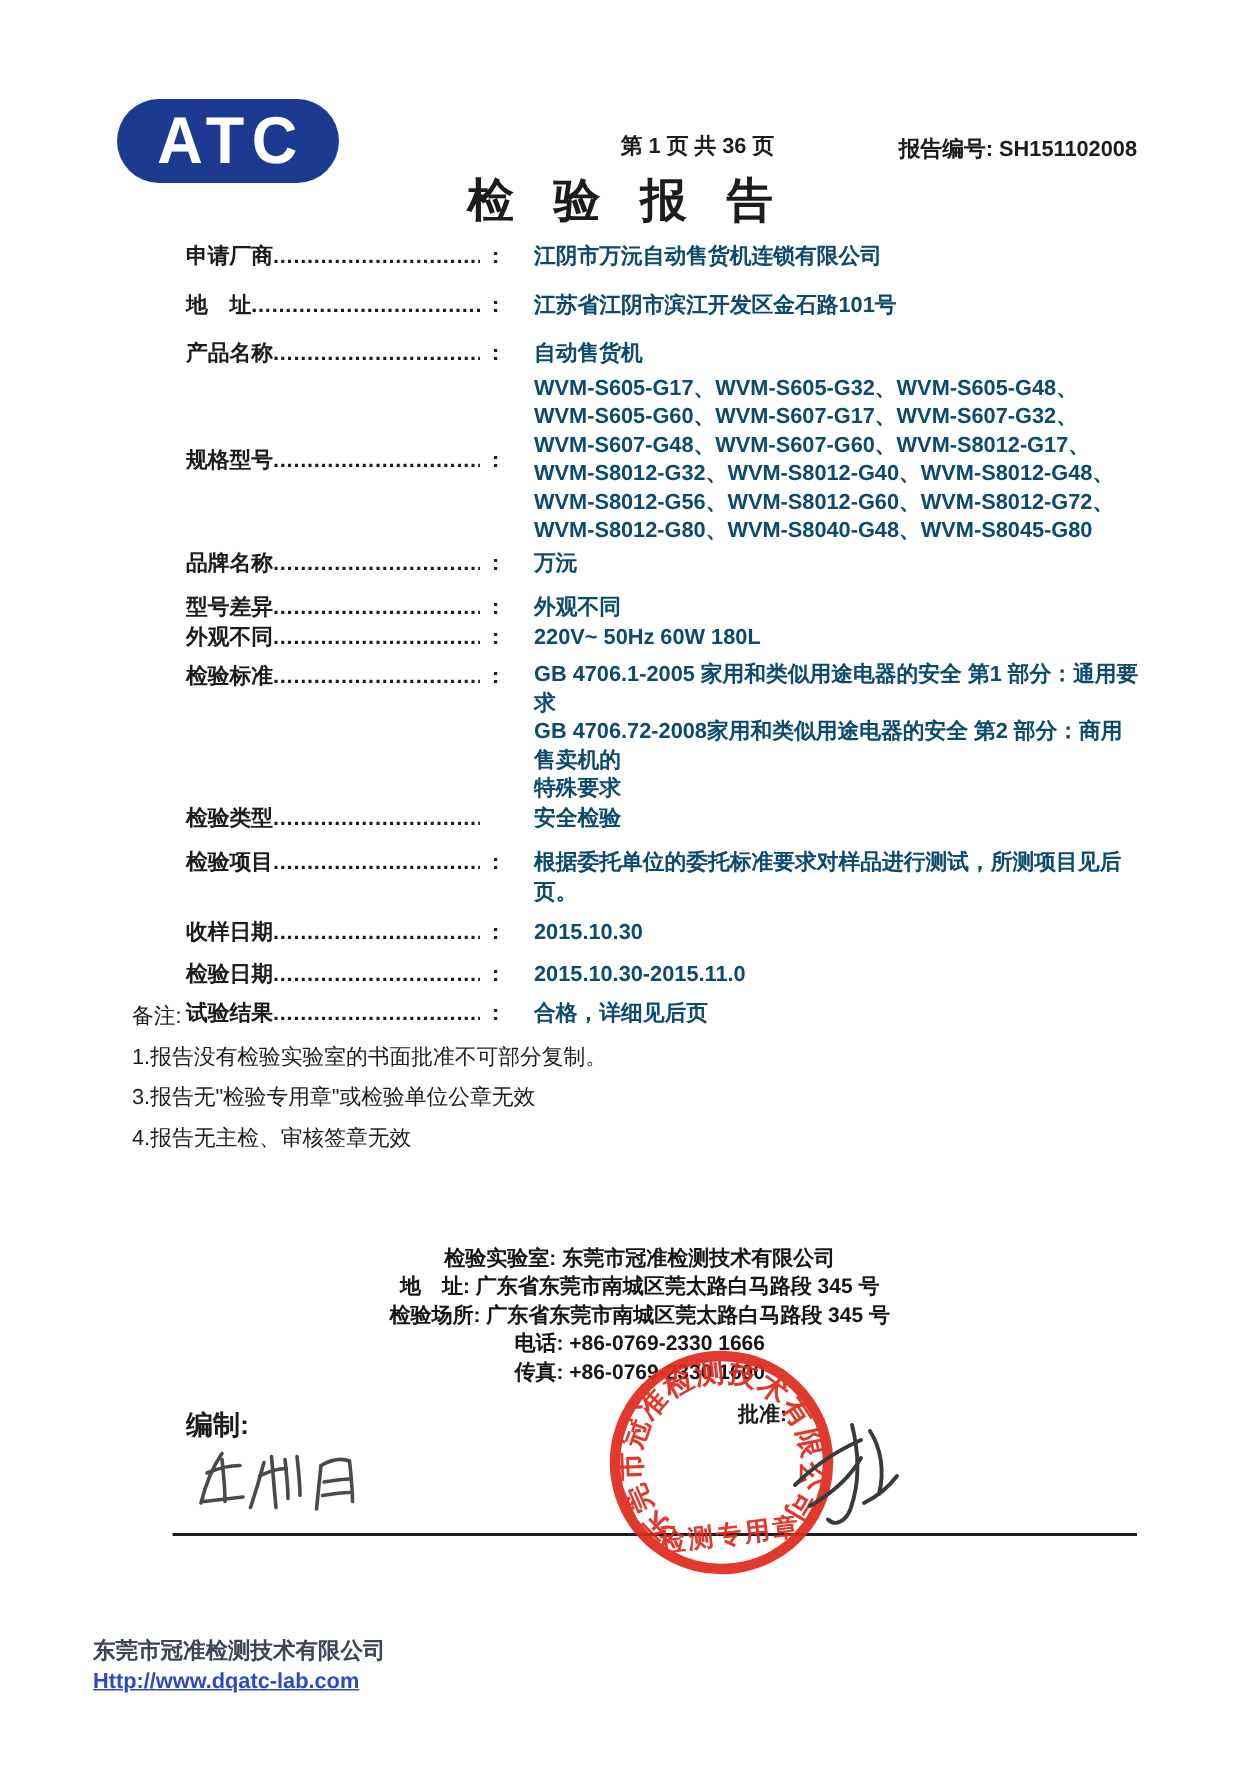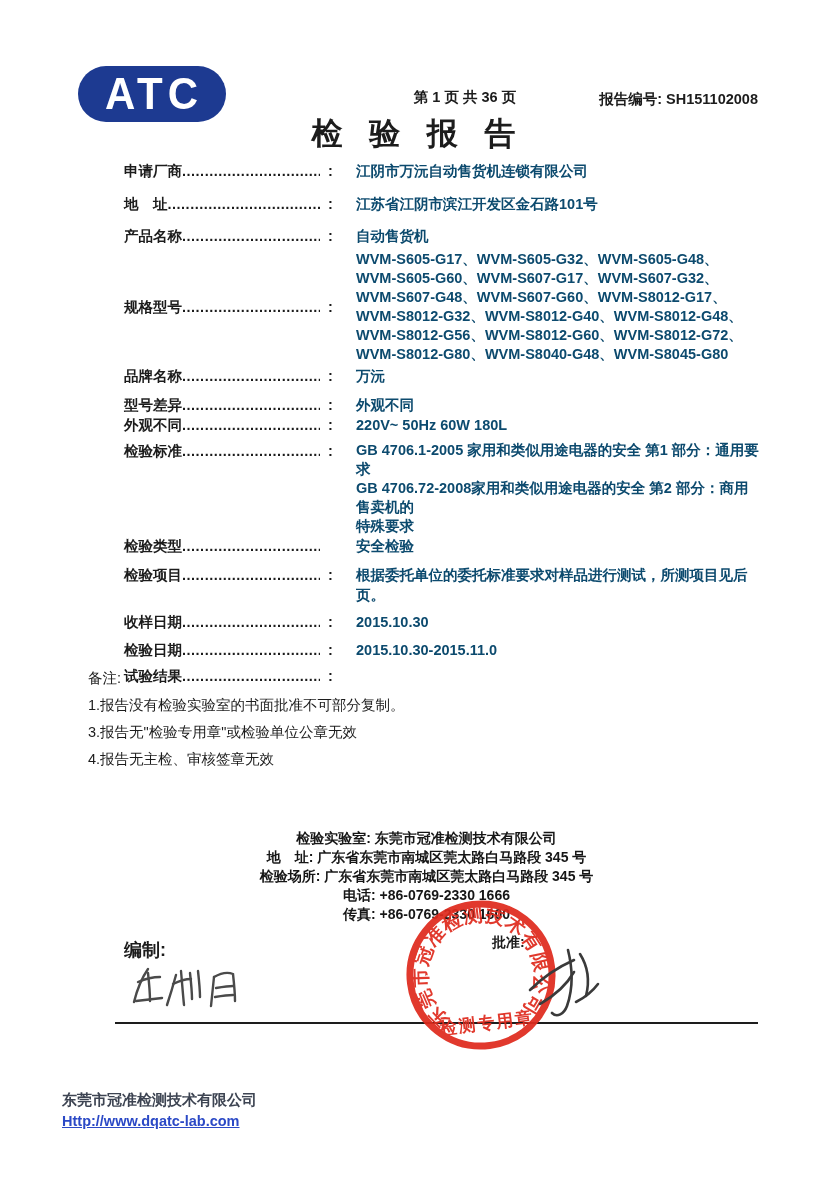--- a/index.html
+++ b/index.html
@@ -208,20 +208,23 @@
       <div class="fvalue">
         <div>2015.10.30-2015.11.0</div>
       </div>
     </div>
     <div class="frow mb0">
       <div class="flabel">
         <span class="flabel-text">试验结果</span>
         <span class="leader">.......................................................................</span>
       </div>
       <div class="fcolon">:</div>
+      <div class="fvalue">
+        <div>合格，详细见后页</div>
+      </div>
     </div>
   </div>
 
 <div class="remarks">
   <div class="remarks-heading">备注:</div>
   <div>
       <div class="remark-item">1.报告没有检验实验室的书面批准不可部分复制。</div>
       <div class="remark-item">3.报告无"检验专用章"或检验单位公章无效</div>
       <div class="remark-item">4.报告无主检、审核签章无效</div>
     </div>

